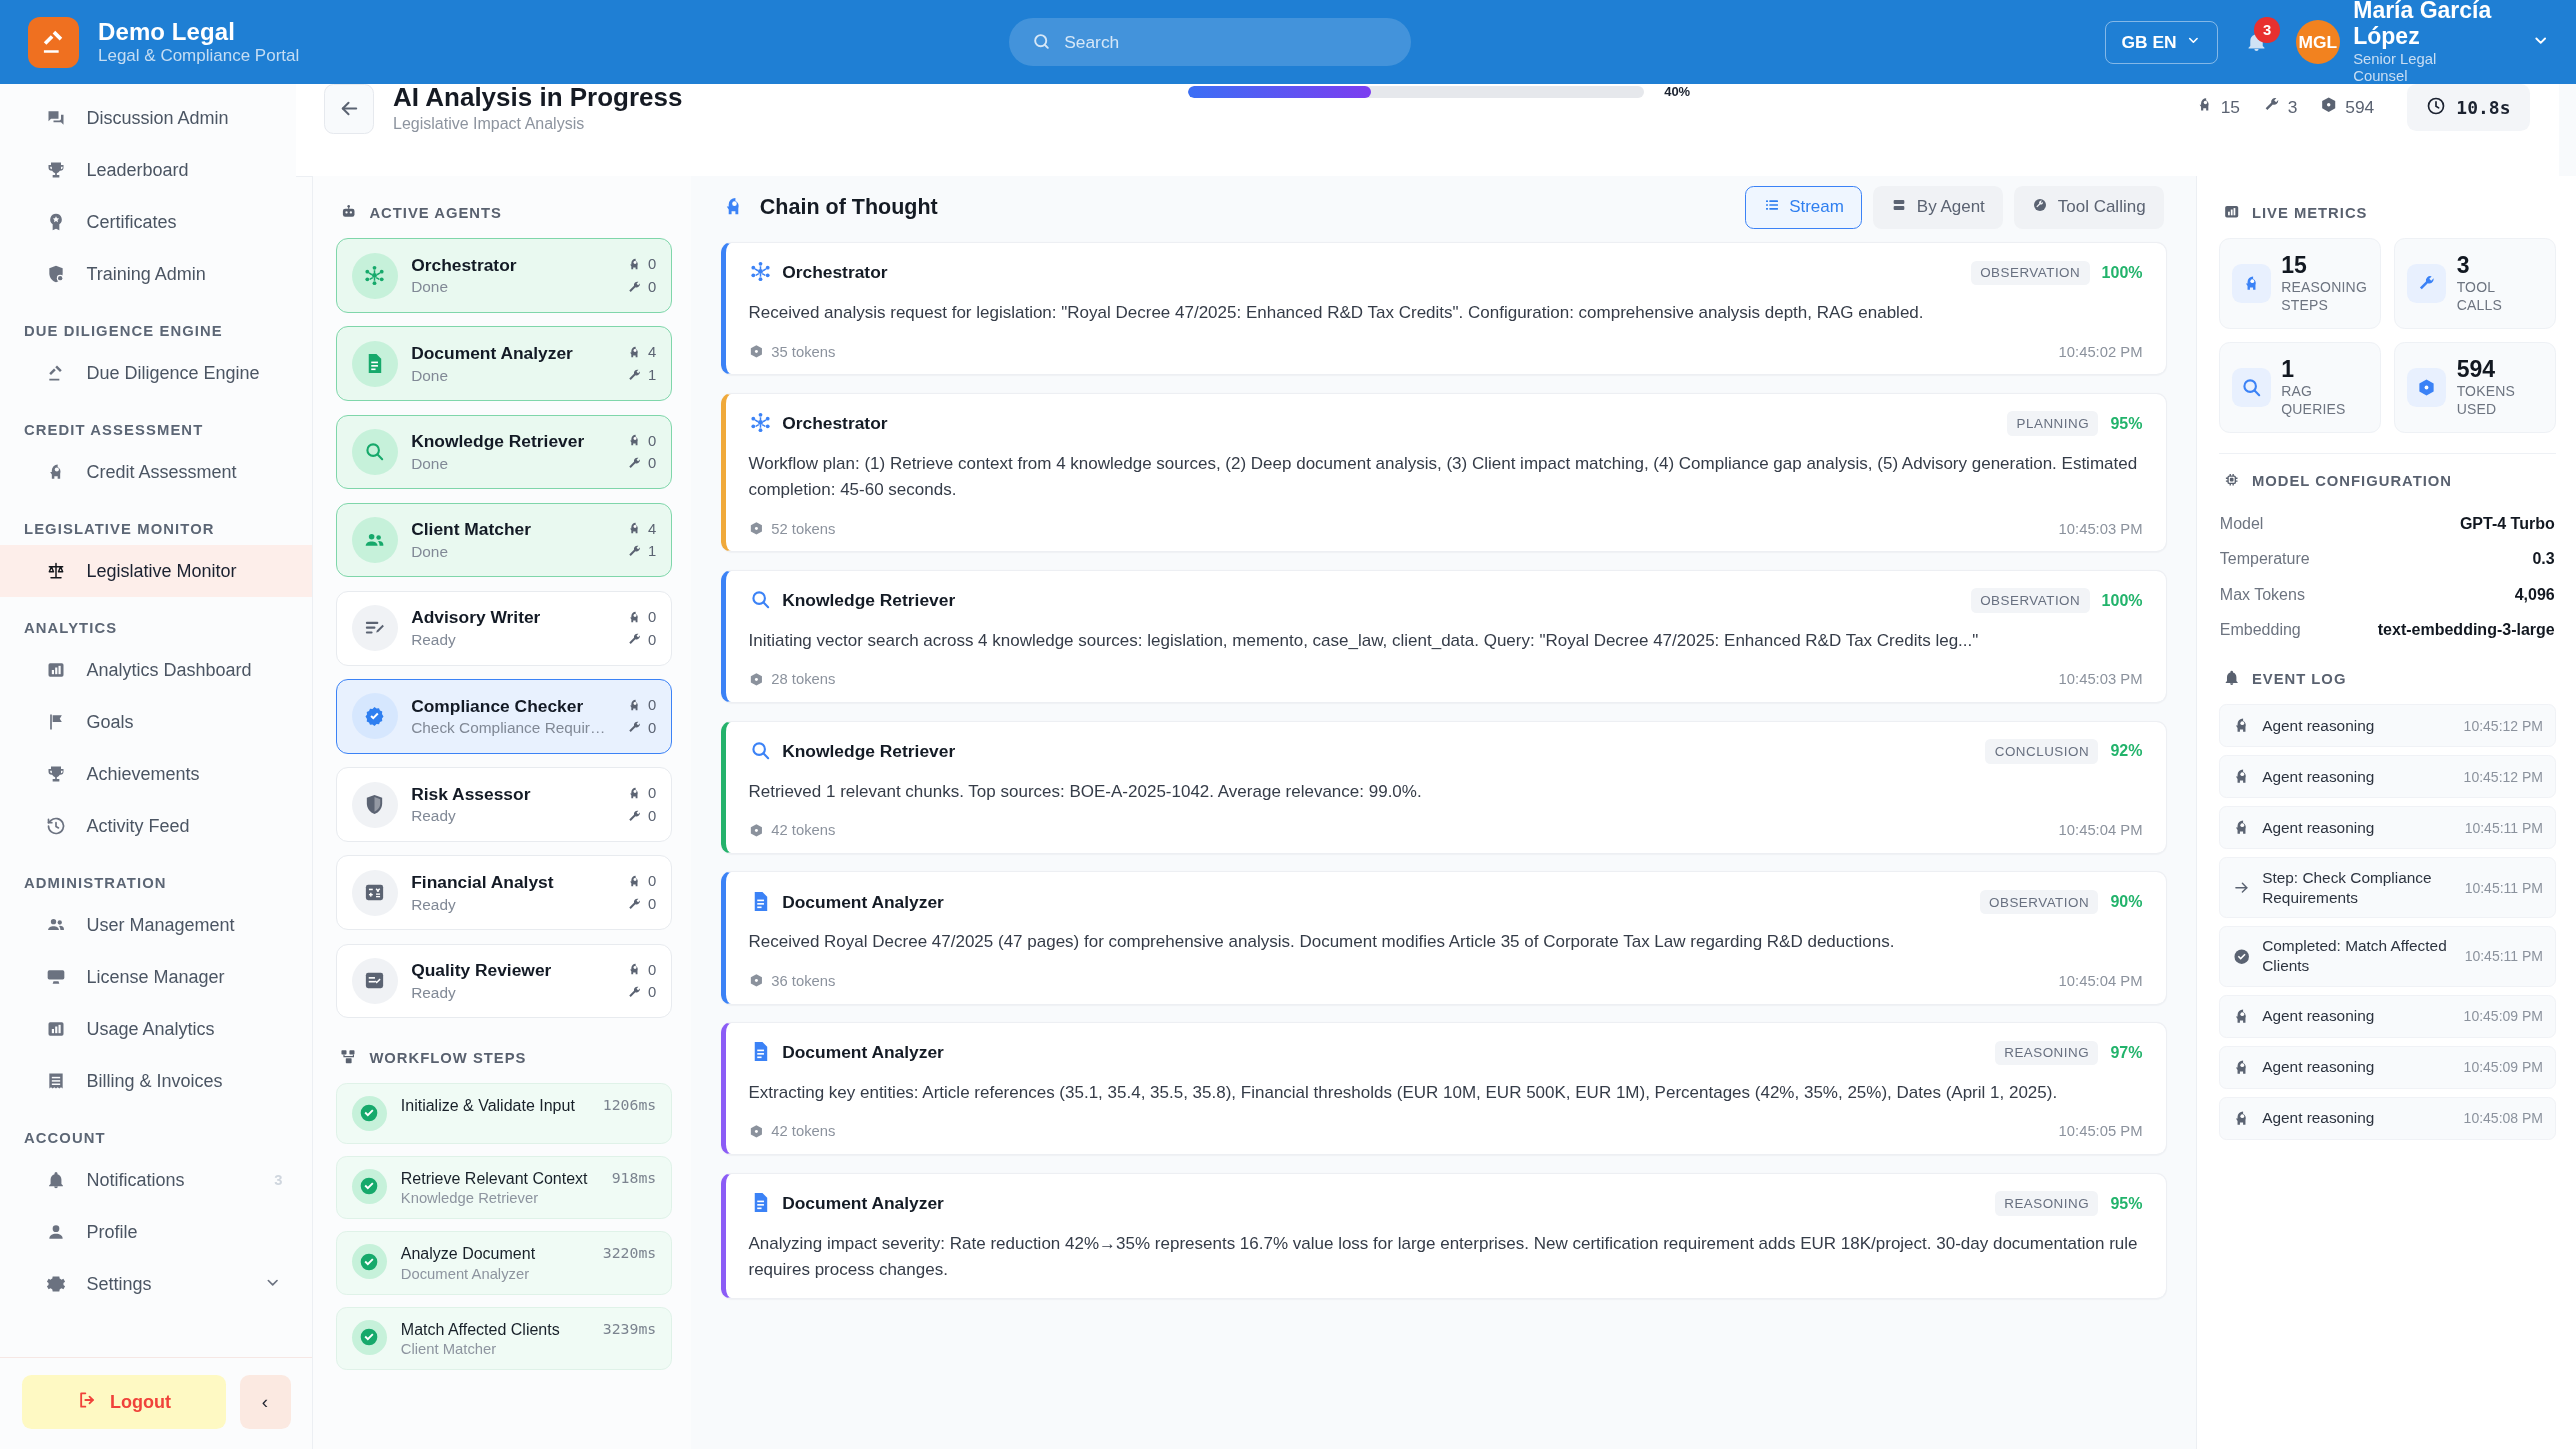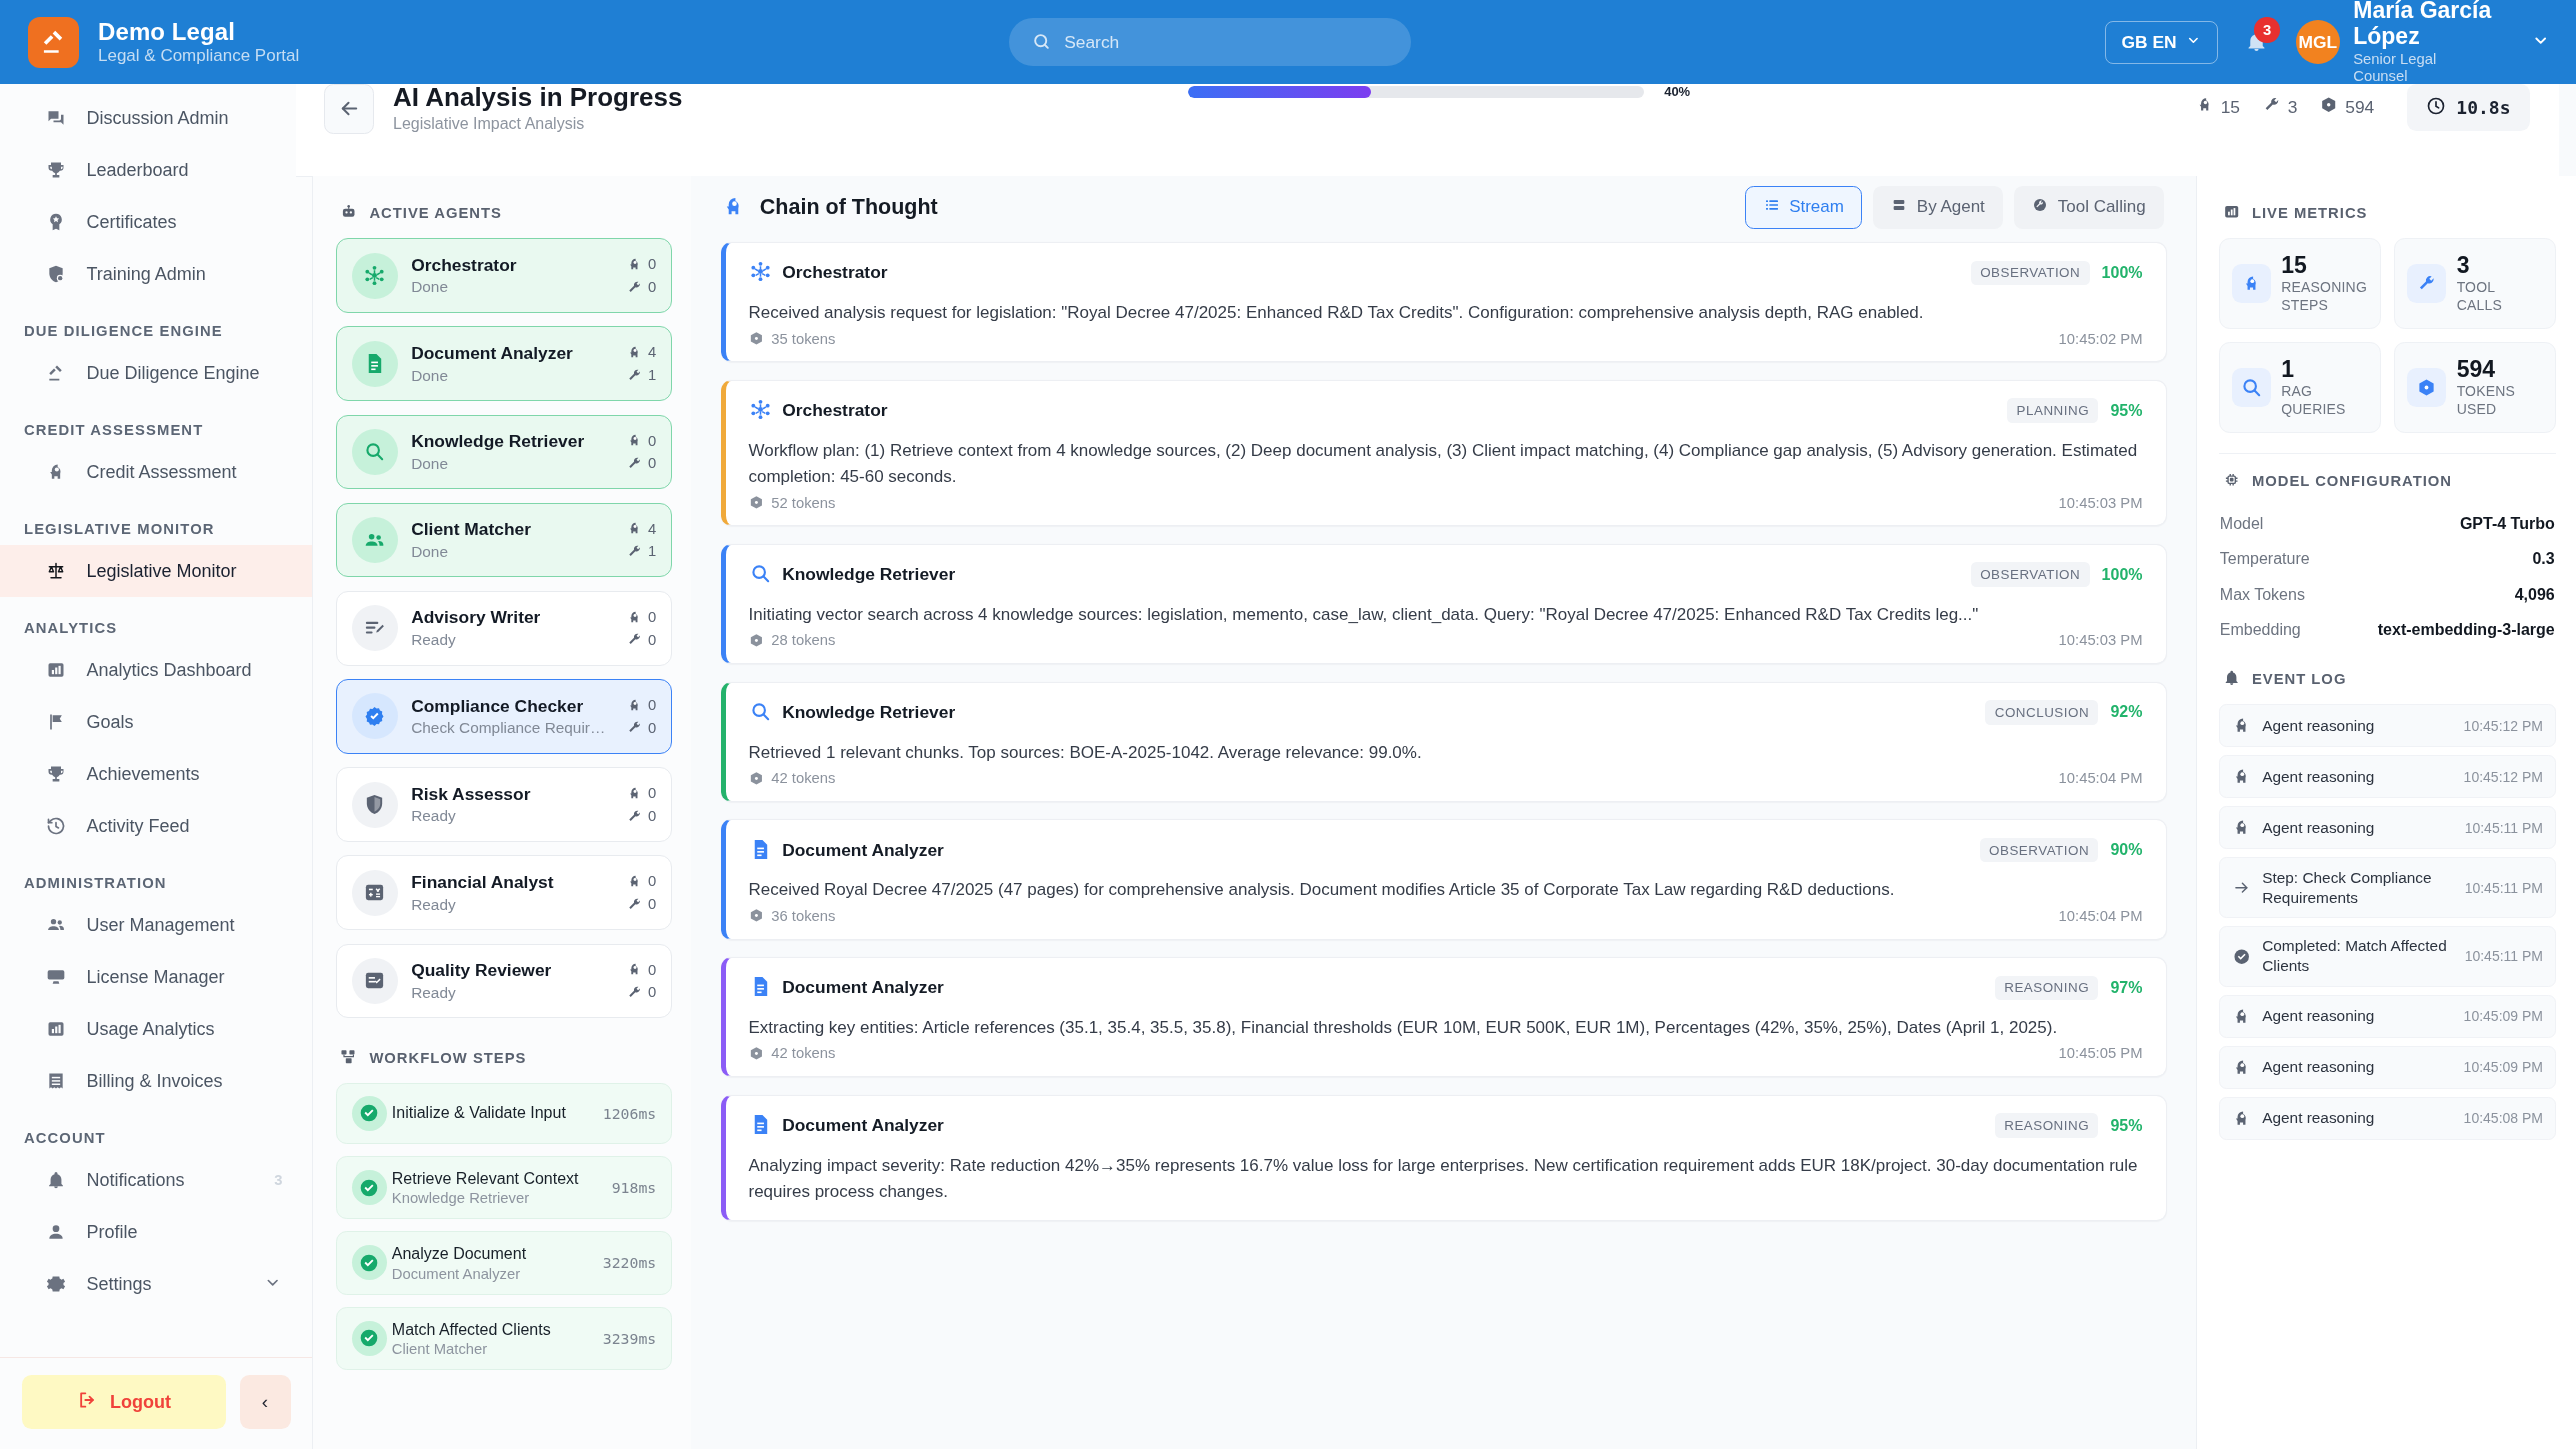--- a/index.html
+++ b/index.html
@@ -153,21 +153,21 @@
   .agent-card.done .agent-ico { background: #c6f1da; }
   .agent-card.sel .agent-ico { background: #d6e7fe; }
   .agent-main { flex: 1; min-width: 0; }
   .agent-name { font-size: 17.4px; font-weight: 700; color: #131a25; line-height: 1.25; }
   .agent-status { font-size: 15.4px; color: #818996; margin-top: 2px; white-space: nowrap; overflow: hidden; text-overflow: ellipsis; max-width: 201px; }
   .agent-counts { display: flex; flex-direction: column; gap: 6.7px; align-items: flex-end; flex: 0 0 auto; }
   .cnt { display: flex; align-items: center; gap: 6px; font-size: 14.8px; color: #5b6372; }
 
   .wf-card {
     border: 0.7px solid #eaeef1; border-radius: 10.7px; background: #fff;
-    padding: 12px 14.8px; margin-bottom: 12px; display: flex; align-items: center; gap: 5px;
+    padding: 12px 14.8px; margin-bottom: 12px; display: flex; align-items: flex-start; gap: 14px;
   }
   .wf-card.done { background: #f0fbf5; border-color: #dff2e8; }
   .wf-ico { width: 35px; height: 35px; border-radius: 50%; background: #c6f1da; display:flex;align-items:center;justify-content:center; flex:0 0 auto;}
   .wf-main { flex: 1; min-width: 0; }
   .wf-name { font-size: 16px; color: #182029; line-height: 1.25; }
   .wf-agent { font-size: 14.8px; color: #8d949f; margin-top: 1.3px; }
   .wf-dur { font-size: 14.8px; color: #7b838f; font-family: "DejaVu Sans Mono", monospace; flex: 0 0 auto; }
 
   
   .col-cot { flex: 1; height: 100%; display: flex; flex-direction: column; background: #f8fafc; }
@@ -197,21 +197,21 @@
   .thought.b-purple { border-left-color: #8b5cf6; }
   .th-top { display: flex; align-items: center; gap: 10.7px; }
   .th-agent { font-size: 17.4px; font-weight: 700; color: #141b25; }
   .th-right { margin-left: auto; display: flex; align-items: center; gap: 12px; }
   .th-chip {
     background: #f2f4f7; border-radius: 5.4px; padding: 4.7px 9.4px;
     font-size: 13.4px; letter-spacing: 0.5px; color: #687080; font-weight: 500;
   }
   .th-conf { font-size: 16px; font-weight: 700; color: #22b36b; }
   .th-body { font-size: 17px; line-height: 1.55; color: #353c48; margin-top: 14.8px; }
-  .th-foot { display: flex; align-items: center; margin-top: 4px; }
+  .th-foot { display: flex; align-items: center; margin-top: 17px; }
   .th-tokens { display: flex; align-items: center; gap: 8px; font-size: 14.8px; color: #8b929d; }
   .th-time { margin-left: auto; font-size: 14.8px; color: #8b929d; }
 
   
   .col-metrics {
     width: 380px; height: 100%; background: #fff; border-left: 0.7px solid #eceff3;
     padding: 23px 20px 0 21.5px; overflow: hidden;
   }
   .metric-grid { display: grid; grid-template-columns: 1fr 1fr; gap: 13.4px; }
   .metric-card {

